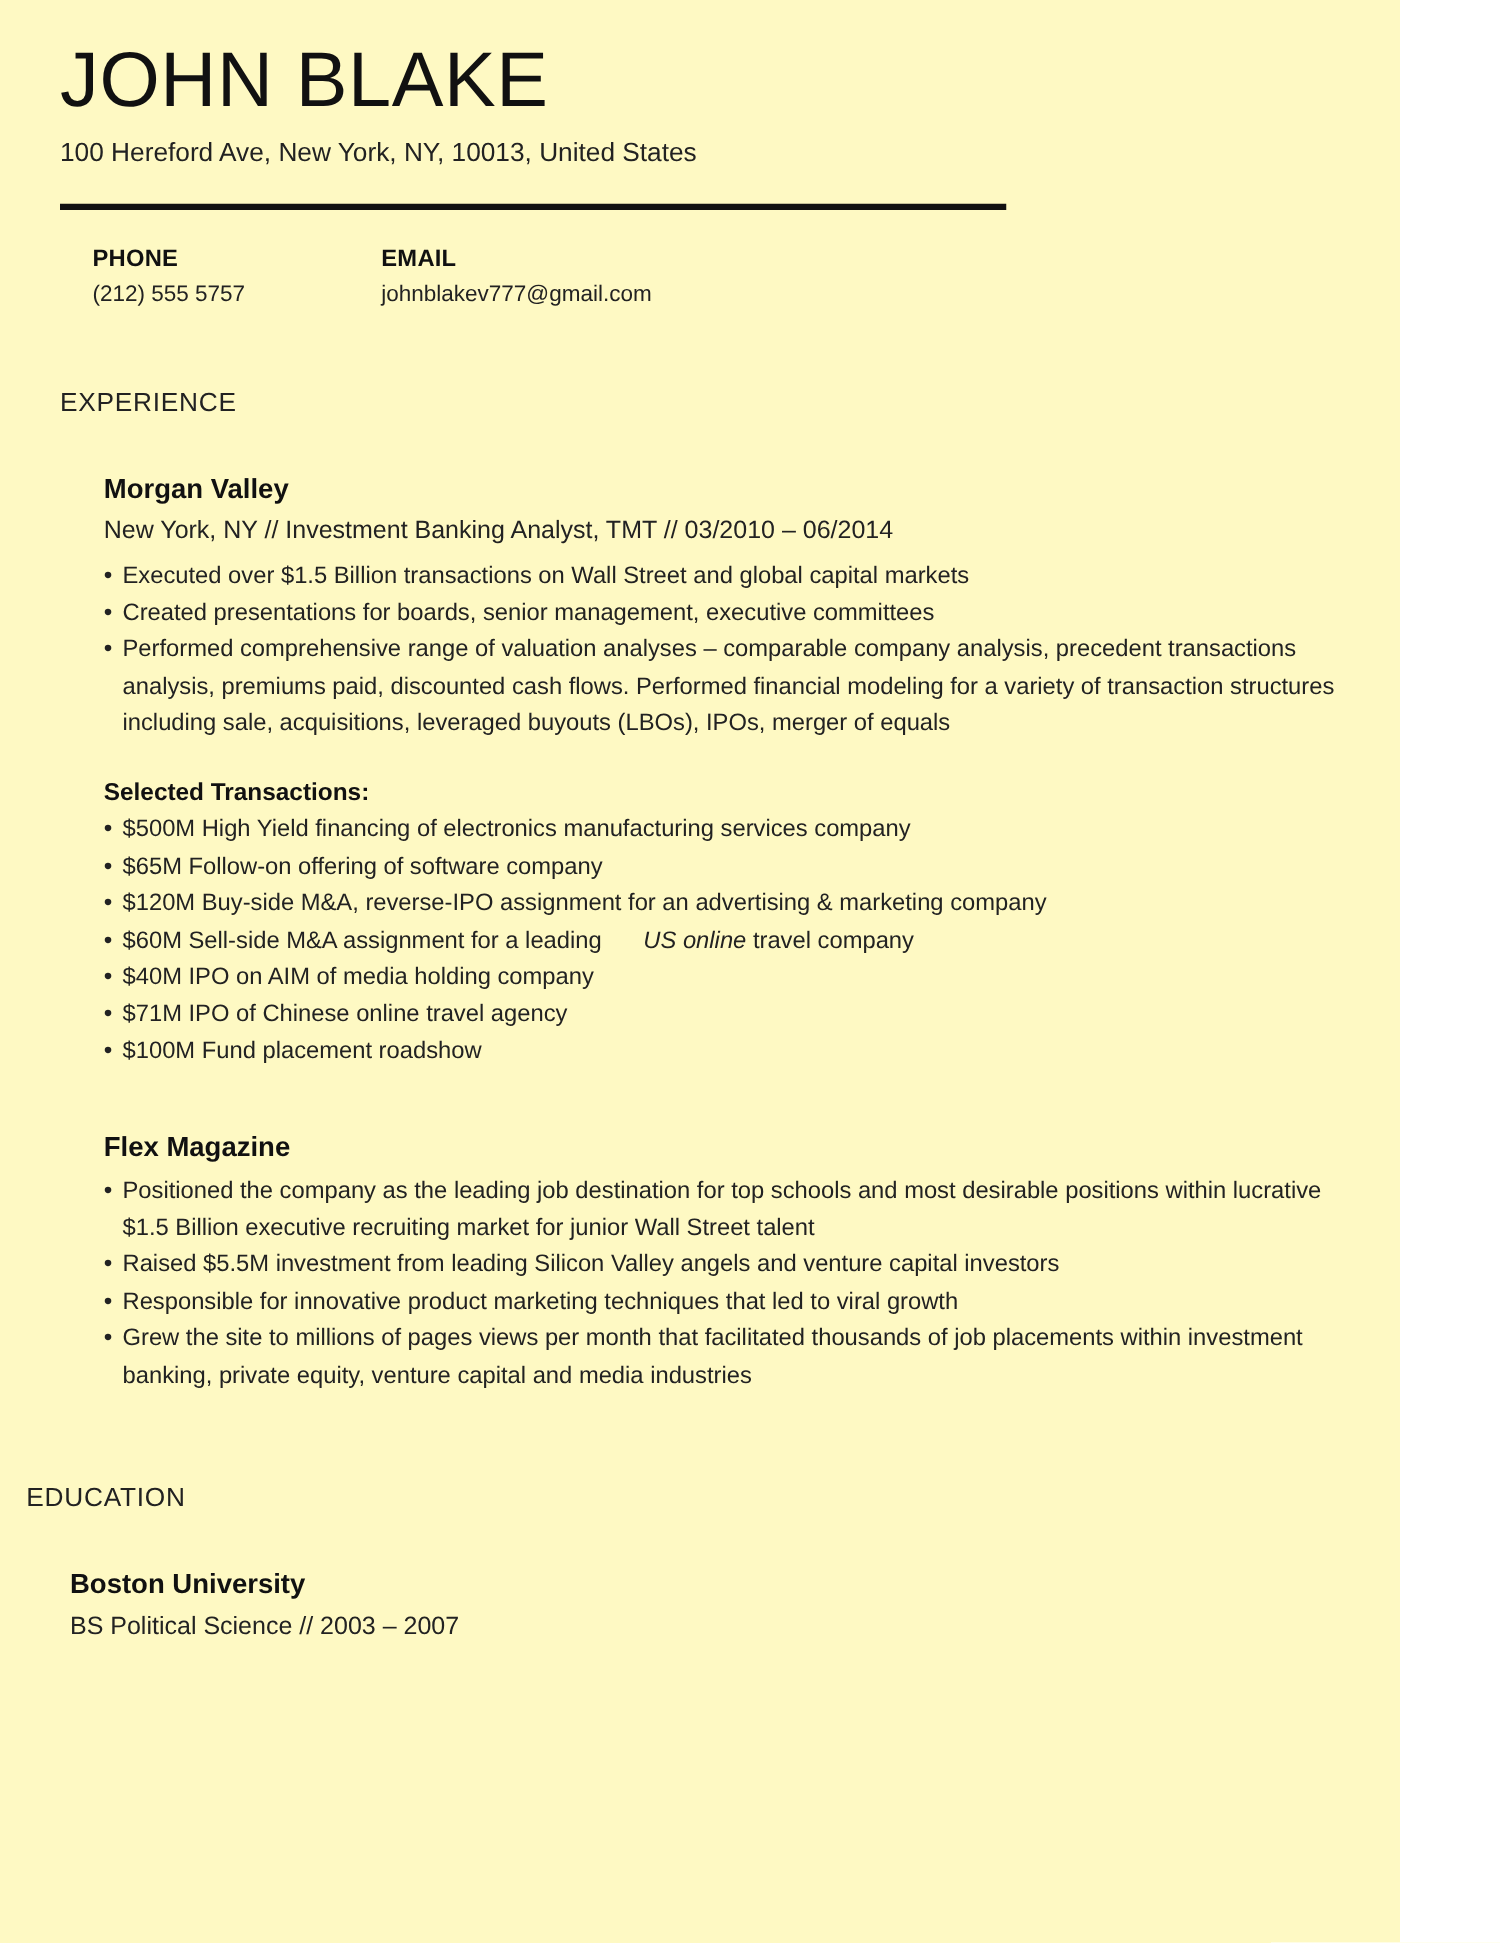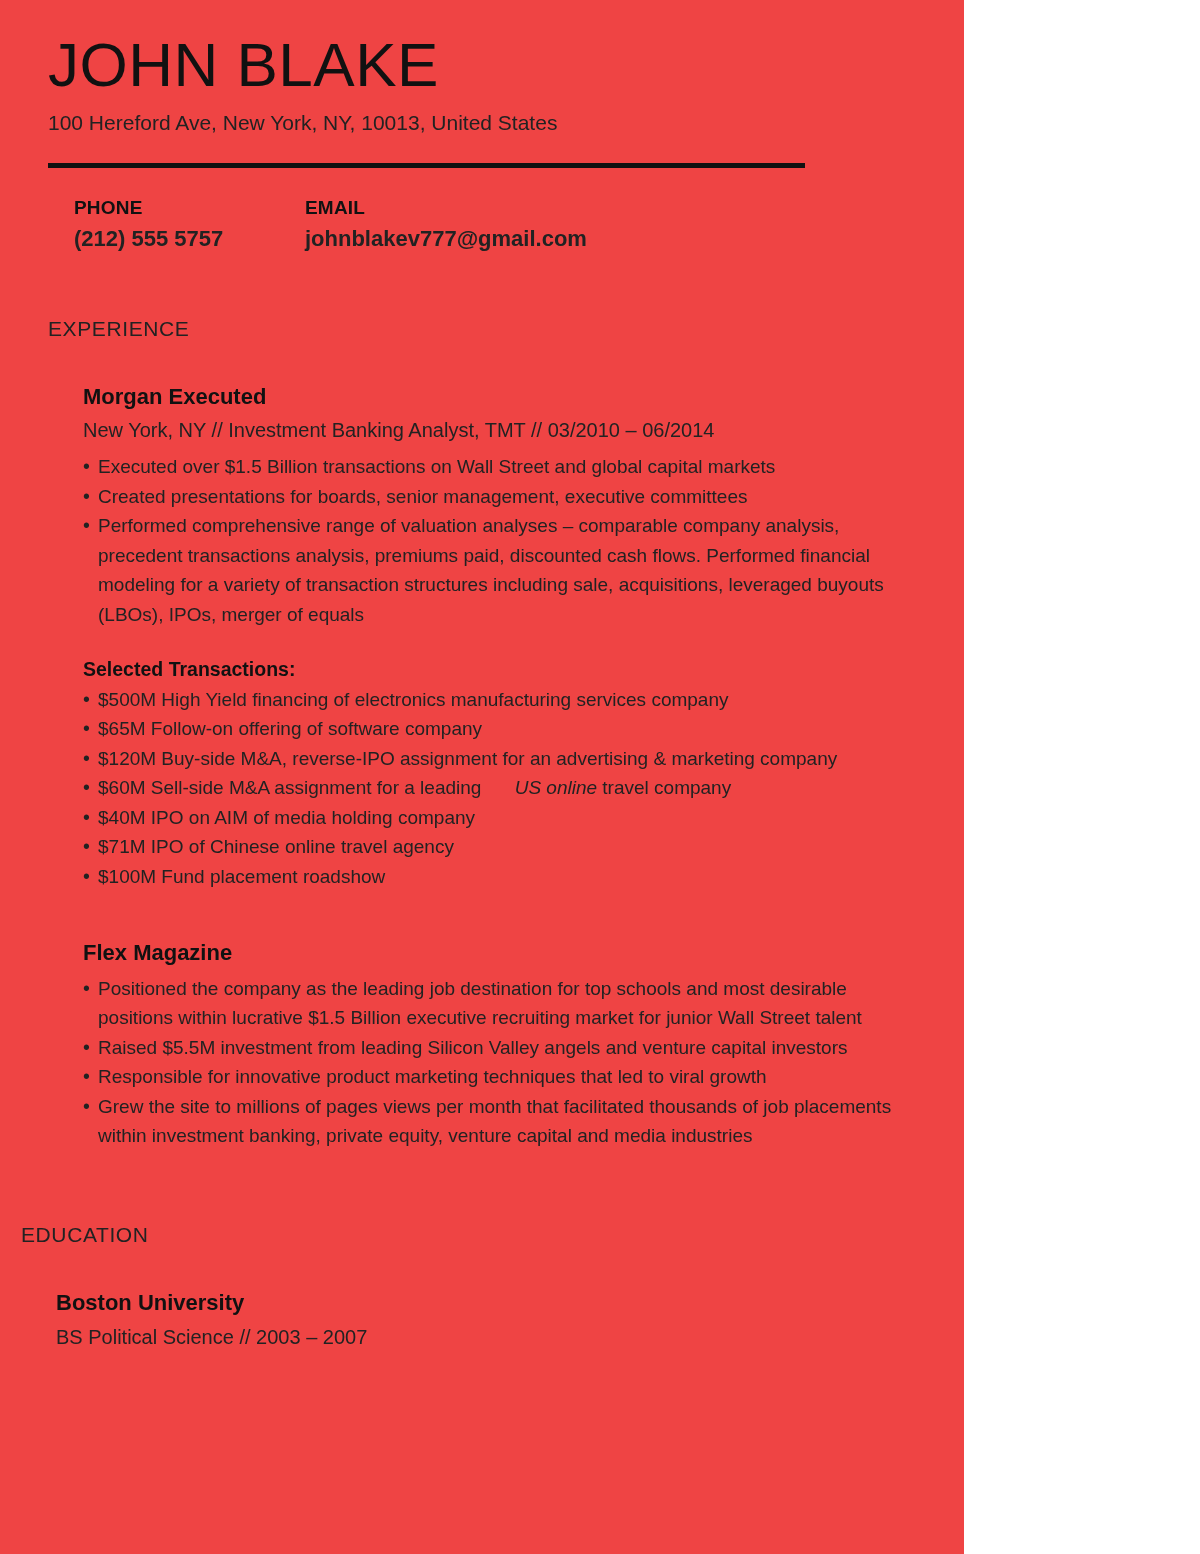--- a/index.html
+++ b/index.html
@@ -10,23 +10,23 @@
   body {
     width: 1200px;
     height: 1554px;
     font-family: "Liberation Sans", sans-serif;
     color: #1a1a1a;
     -webkit-font-smoothing: antialiased;
   }
 
   .page {
     position: relative;
-    width: 964px;
+    width: 1120px;
     height: 1554px;
-    background: #ef4444;
+    background: #fef9c3;
     box-sizing: border-box;
     padding: 0;
     overflow: hidden;
   }
 
   
   .header {
     padding: 34px 48px 0 48px;
   }
   .name {
@@ -68,22 +68,22 @@
   .contact-col.phone { width: 205px; }
   .contact-col.email { width: 520px; }
   .contact-label {
     font-size: 19px;
     font-weight: 700;
     line-height: 1.45;
     color: #111111;
     letter-spacing: 0.2px;
   }
   .contact-value {
-    font-size: 22px;
-    font-weight: 700;
+    font-size: 18px;
+    font-weight: 400;
     line-height: 1.5;
     color: #222222;
   }
 
   
   .section {
     padding: 0 48px;
   }
   .section-title {
     font-size: 21px;
@@ -172,21 +172,21 @@
       <div class="contact-label">EMAIL</div>
       <div class="contact-value">johnblakev777@gmail.com</div>
     </div>
   </div>
 
   <div class="section section-experience">
     <div class="section-title">EXPERIENCE</div>
     <div class="entries">
 
       <div class="entry">
-        <div class="entry-org">Morgan Executed</div>
+        <div class="entry-org">Morgan Valley</div>
         <div class="entry-meta">New York, NY // Investment Banking Analyst, TMT // 03/2010 – 06/2014</div>
         <ul class="bullets">
           <li>Executed over $1.5 Billion transactions on Wall Street and global capital markets</li>
           <li>Created presentations for boards, senior management, executive committees</li>
           <li>Performed comprehensive range of valuation analyses – comparable company analysis, precedent transactions analysis, premiums paid, discounted cash flows. Performed financial modeling for a variety of transaction structures including sale, acquisitions, leveraged buyouts (LBOs), IPOs, merger of equals</li>
         </ul>
         <div class="sub-block">
           <div class="sub-head">Selected Transactions:</div>
           <ul class="bullets">
             <li><span>$500M High Yield financing of electronics manufacturing services company</span></li>

